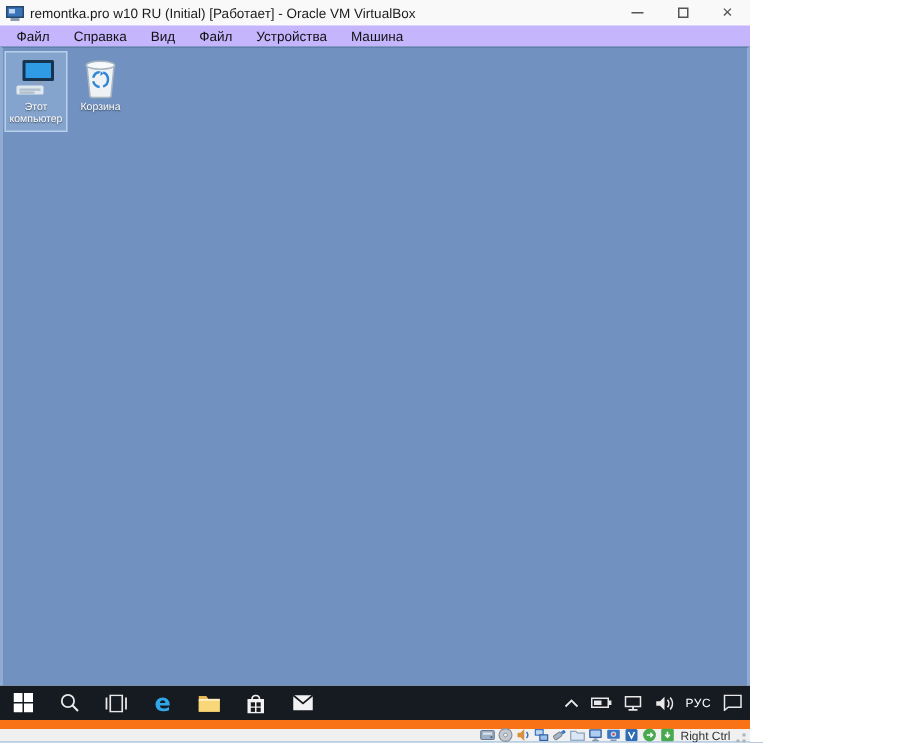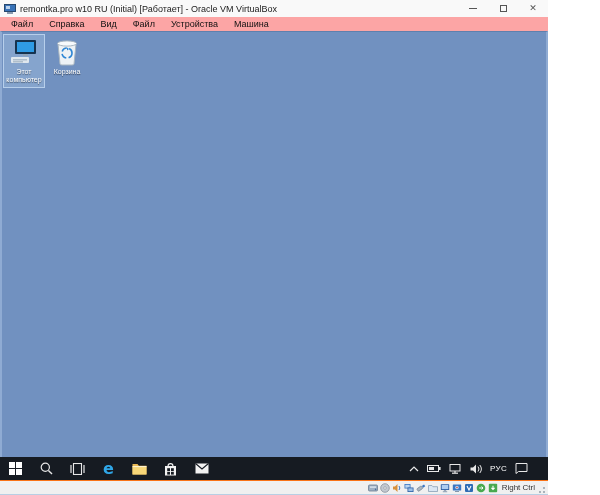--- a/index.html
+++ b/index.html
@@ -1,55 +1,55 @@
 <!DOCTYPE html>
 <html><head>
 <meta charset="utf-8">
 <style>
   html,body{margin:0;padding:0;width:600px;height:495px;overflow:hidden;
     font-family:"Liberation Sans", sans-serif;-webkit-font-smoothing:antialiased;}
-  .vbox-window{width:548px;height:495px;display:flex;flex-direction:column;background:#f7f7f7;box-sizing:border-box;}
+  .vbox-window{width:500px;height:495px;display:flex;flex-direction:column;background:#f7f7f7;box-sizing:border-box;}
 
   
   .titlebar{height:17px;background:#f9f9f9;display:flex;align-items:center;padding-left:4px;flex:0 0 auto;}
   .vm-icon{width:12px;height:10px;position:relative;margin-right:4px;flex:0 0 auto;}
   .vm-icon .scr{position:absolute;left:0;top:0;width:12px;height:8px;background:#3973b8;border:1px solid #27486e;box-sizing:border-box;}
   .vm-icon .scr::after{content:"";position:absolute;left:1px;top:1px;width:4px;height:3px;background:#bcd4ee;}
   .vm-icon .base{position:absolute;left:3px;bottom:0;width:6px;height:2px;background:#8a9bb0;}
   .title-text{font-size:9px;color:#1b1b1b;white-space:nowrap;flex:1;}
   .win-controls{display:flex;align-items:center;height:100%;margin-left:auto;}
   .win-btn{width:30px;height:100%;display:flex;align-items:center;justify-content:center;color:#444;cursor:default;}
   .glyph-min{display:block;width:8px;height:1px;background:#555;}
   .glyph-max{display:block;width:7px;height:7px;border:1px solid #555;box-sizing:border-box;background:transparent;}
   .glyph-close{font-size:9px;color:#555;line-height:1;}
 
   
-  .menubar{height:14px;background:#fca5a5;display:flex;align-items:center;padding-left:3px;flex:0 0 auto;}
+  .menubar{height:14px;background:#c4b5fd;display:flex;align-items:center;padding-left:3px;flex:0 0 auto;}
   .menu-item{font-size:9px;color:#111;padding:0 8px;white-space:nowrap;cursor:default;}
 
   
   .desktop{flex:1 1 auto;background:#7191c0;border-left:2px solid #8fabd3;border-right:2px solid #8fabd3;border-top:1px solid #5f80ad;position:relative;}
   .desktop-icons{position:absolute;top:2px;left:1px;display:flex;align-items:flex-start;}
   .desktop-icon{width:42px;display:flex;flex-direction:column;align-items:center;padding:3px 0 2px 0;margin-right:1px;border:1px solid transparent;box-sizing:border-box;}
   .desktop-icon.selected{background:rgba(150,180,215,0.55);border:1px solid rgba(200,222,244,0.75);}
   .di-art{height:28px;display:flex;align-items:flex-end;justify-content:center;}
   .di-label{margin-top:2px;font-size:7px;line-height:1.2;color:#ffffff;text-align:center;text-shadow:0 1px 1px rgba(0,0,0,0.55);width:42px;word-wrap:break-word;}
 
   
   .taskbar{height:23px;background:#161b22;display:flex;align-items:stretch;flex:0 0 auto;}
   .task-left{display:flex;align-items:stretch;}
   .task-btn{width:31px;display:flex;align-items:center;justify-content:center;cursor:default;}
   .edge-e{font-size:16px;font-weight:bold;color:#30a7e8;line-height:1;font-family:"DejaVu Sans", sans-serif;}
-  .tray{margin-left:auto;display:flex;align-items:flex-end;padding-right:16px;}
+  .tray{margin-left:auto;display:flex;align-items:flex-end;padding-right:1px;}
   .tray-btn{padding:0 4px;display:flex;align-items:center;justify-content:center;height:100%;cursor:default;}
   .lang{font-size:8px;color:#ffffff;letter-spacing:0.3px;}
   .clock{color:#ffffff;font-size:7.5px;line-height:1.3;text-align:right;padding:0 5px;white-space:nowrap;}
 
   
-  .statusbar{height:15px;background:#f0f0f0;border-top:1px solid #f97316;border-bottom:1px solid #b8cfe4;display:flex;align-items:center;justify-content:flex-end;padding-right:2px;flex:0 0 auto;box-sizing:border-box;}
+  .statusbar{height:15px;background:#f0f0f0;border-top:6px solid #f97316;border-bottom:1px solid #b8cfe4;display:flex;align-items:center;justify-content:flex-end;padding-right:2px;flex:0 0 auto;box-sizing:border-box;}
   .sb-icon{width:11px;height:11px;margin:0 0.5px;display:flex;align-items:center;justify-content:center;}
   .hostkey{font-size:8px;color:#333;margin:0 4px 0 3px;white-space:nowrap;}
   .grip{width:6px;height:10px;position:relative;margin-right:1px;}
   .grip i{position:absolute;width:2px;height:2px;background:#aab2ba;}
   .grip i:nth-child(1){right:0;bottom:0;}
   .grip i:nth-child(2){right:0;bottom:4px;}
   .grip i:nth-child(3){right:4px;bottom:0;}
 </style>
 </head>
 <body>

